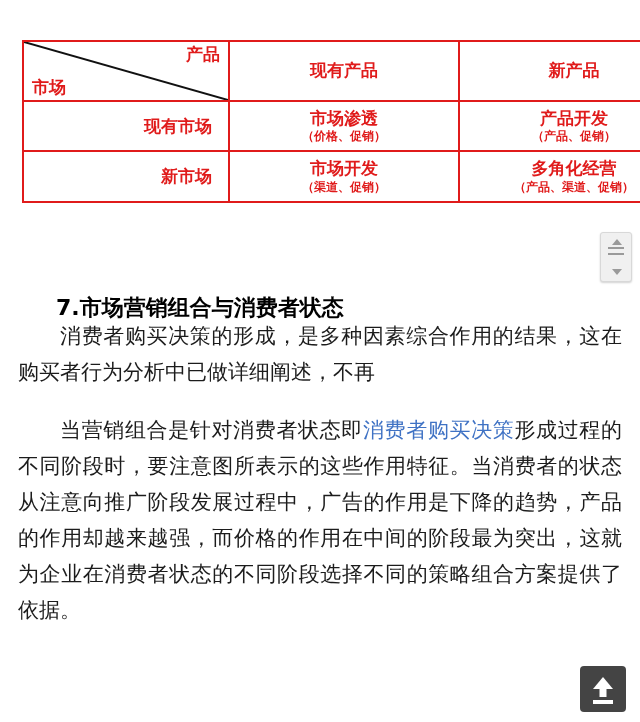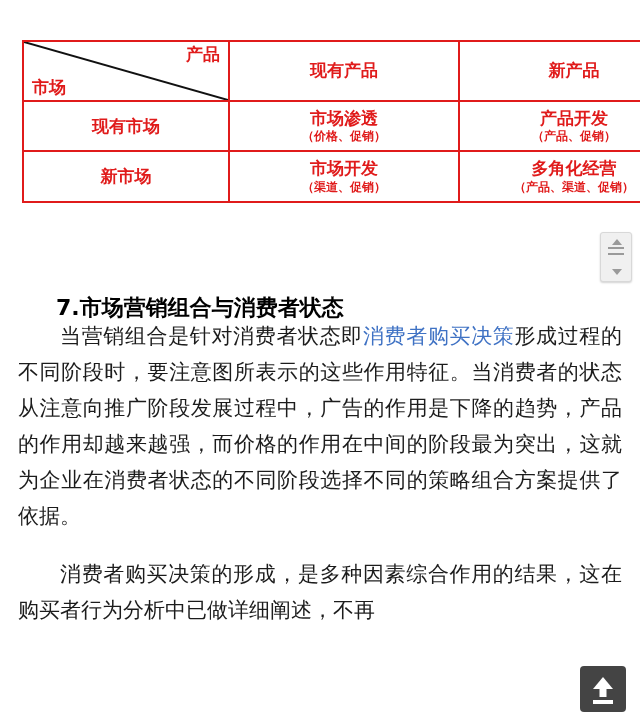--- a/index.html
+++ b/index.html
@@ -39,21 +39,21 @@
     border: 2px solid #e01b1b;
     color: #e01b1b;
     text-align: center;
     vertical-align: middle;
     font-family: "DejaVu Sans", "Liberation Sans", sans-serif;
     font-weight: bold;
     font-size: 17px;
     line-height: 1.25;
     padding: 6px 16px;
   }
-  table.matrix td.col1 { width: 204px; }
+  table.matrix td.col1 { width: 204px; text-align: right; }
   table.matrix td.col2 { width: 196px; }
   table.matrix td.col3 { width: 196px; }
 
   .corner-cell {
     position: relative;
     height: 58px;
     padding: 0 !important;
   }
   .corner-cell .diag {
     position: absolute;
@@ -243,22 +243,22 @@
             <span class="cell-sub">（产品、渠道、促销）</span>
           </td>
         </tr>
       </tbody>
     </table>
   </div>
 
   <h2 class="section-heading">7.市场营销组合与消费者状态</h2>
 
   <div class="body-text">
+    <p><span>消费者购买决策的形成，是多种因素综合作用的结果，这在购买者行为分析中已做详细阐述，不再</span></p>
     <p><span>当营销组合是针对消费者状态即</span><span class="link-text">消费者购买决策</span><span>形成过程的不同阶段时，要注意图所表示的这些作用特征。当消费者的状态从注意向推广阶段发展过程中，广告的作用是下降的趋势，产品的作用却越来越强，而价格的作用在中间的阶段最为突出，这就为企业在消费者状态的不同阶段选择不同的策略组合方案提供了依据。</span></p>
-    <p><span>消费者购买决策的形成，是多种因素综合作用的结果，这在购买者行为分析中已做详细阐述，不再</span></p>
   </div>
 
   <div class="scroll-thumb">
     <div class="caret-up"></div>
     <div class="bars">
         <i></i>
         <i></i>
       </div>
     <div class="caret-down"></div>
   </div>

